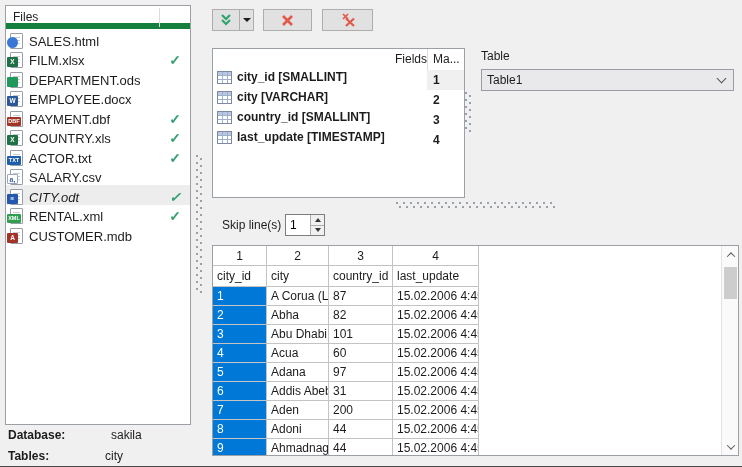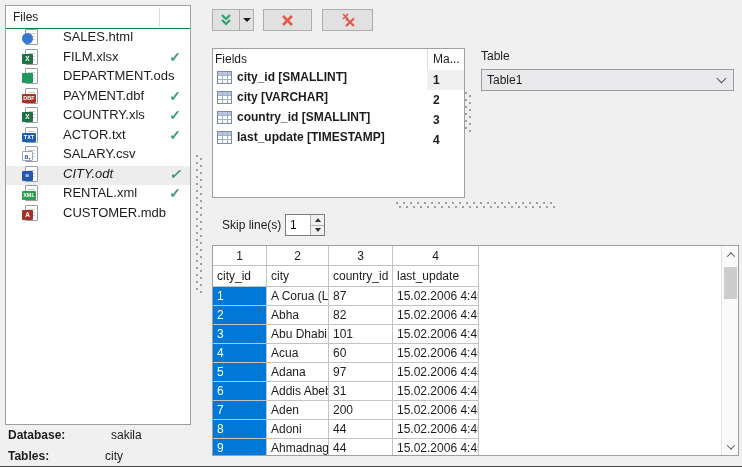--- a/index.html
+++ b/index.html
@@ -9,23 +9,23 @@
     font-size:12px; color:#1c1c1c;
     background:#f0f0f0; position:relative; overflow:hidden;
     border-bottom:1px solid #4a4a4a;
   }
   .abs { position:absolute; }
 
   
   #file-panel { left:5px; top:5px; width:186px; height:420px;
     background:#fff; border:1px solid #9aa0a6; }
   #file-panel-header { height:23px; line-height:23px; padding-left:7px;
-    color:#222; position:relative; border-bottom:1px solid #15803d; }
+    color:#222; position:relative; border-bottom:6px solid #15803d; }
   #file-header-divider { position:absolute; left:153px; top:2px; width:1px; height:19px; background:#dcdcdc; }
-  .file-row { height:19.5px; display:flex; align-items:flex-start; padding:0 6px 0 19px; cursor:default;gap:19px; }
+  .file-row { height:19.5px; display:flex; align-items:flex-end; padding:0 6px 0 4px; cursor:default; }
   .file-row.selected { background:#ededed;font-style:italic; }
   .file-name { margin-left:6px; font-size:13px; white-space:nowrap; }
   .file-check { margin-left:auto; color:#35a071; font-weight:bold; font-size:14px; width:18px; text-align:center; }
   .file-icon { width:13px; height:16px; background:#fff; border:1px solid #989ea6;
     border-radius:1px; position:relative; flex:0 0 13px; }
   .file-icon .pagelines { position:absolute; right:2px; top:3px; width:7px; height:9px;
     background:repeating-linear-gradient(180deg,#c9cdd2 0 1px,transparent 1px 3px); }
   .badge { position:absolute; left:-4px; bottom:0; width:11px; height:10px;
     color:#fff; font-weight:bold; font-size:6.5px; line-height:10px; text-align:center;
     border-radius:1px; letter-spacing:0; }
@@ -45,21 +45,21 @@
   #btn-load-arrow { left:239px; width:15px; }
   #btn-delete { left:263px; width:49px; }
   #btn-delete-all { left:322px; width:51px; }
   .drop-tri { width:0; height:0; border-left:4px solid transparent; border-right:4px solid transparent;
     border-top:4px solid #1c1c1c; }
 
   
   #fields-panel { left:212px; top:48px; width:253px; height:150px;
     background:#fff; border:1px solid #9aa0a6; }
   #fields-header { height:21px; line-height:21px; display:flex; }
-  #fields-header .fh-left { padding-left:2px; flex:1; }
+  #fields-header .fh-left { padding-left:2px; flex:1;text-align:right; }
   #fields-header .fh-right { width:37px; border-left:1px solid #dcdcdc; padding-left:5px; }
   .field-row { height:20px; display:flex; align-items:flex-start; font-weight:bold; }
   .field-row .fr-main { flex:1; display:flex; align-items:center; padding-left:4px; overflow:hidden; }
   .field-row .fr-name { margin-left:5px; white-space:nowrap; }
   .field-row .fr-map { width:37px; height:20px; line-height:20px; padding-left:6px; }
   .field-row.first .fr-map { background:#f0f0f0; }
 
   
   #table-label { left:481px; top:49px; }
   #table-combo { left:481px; top:69px; width:253px; height:22px; background:#e9e9eb;
@@ -135,20 +135,28 @@
         </span>
         <span class="file-name">FILM.xlsx</span>
         <span class="file-check">✓</span>
       </div>
       <div class="file-row">
         <span class="file-icon">
           <span class="pagelines"></span>
           <span class="badge badge-grid" style="background: rgb(33, 152, 92);"></span>
         </span>
         <span class="file-name">DEPARTMENT.ods</span>
+        <span class="file-check"></span>
+      </div>
+      <div class="file-row">
+        <span class="file-icon">
+          <span class="pagelines"></span>
+          <span class="badge badge-square" style="background: rgb(43, 87, 154);">W</span>
+        </span>
+        <span class="file-name">EMPLOYEE.docx</span>
         <span class="file-check"></span>
       </div>
       <div class="file-row">
         <span class="file-icon">
           <span class="pagelines"></span>
           <span class="badge badge-wide" style="background: rgb(163, 51, 39);">DBF</span>
         </span>
         <span class="file-name">PAYMENT.dbf</span>
         <span class="file-check">✓</span>
       </div>

